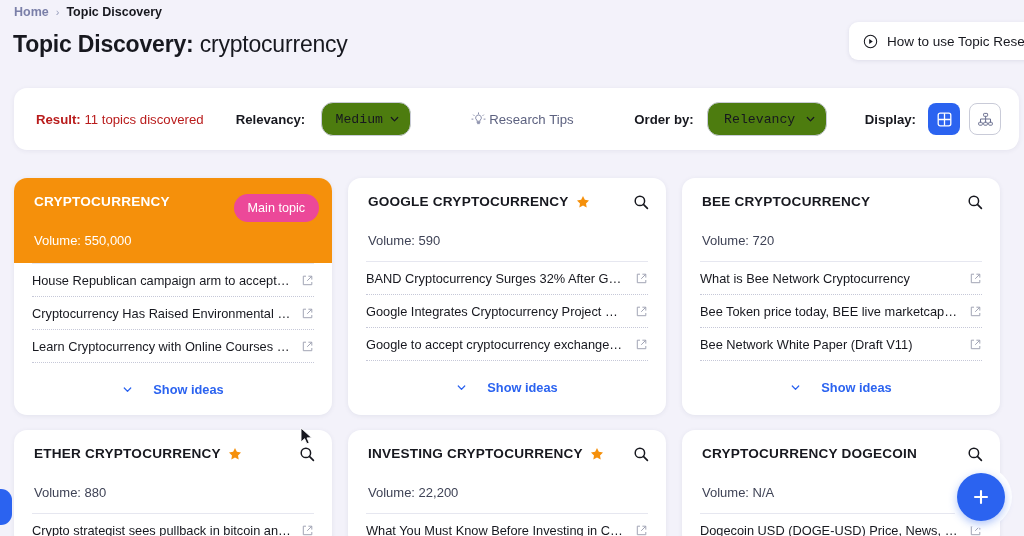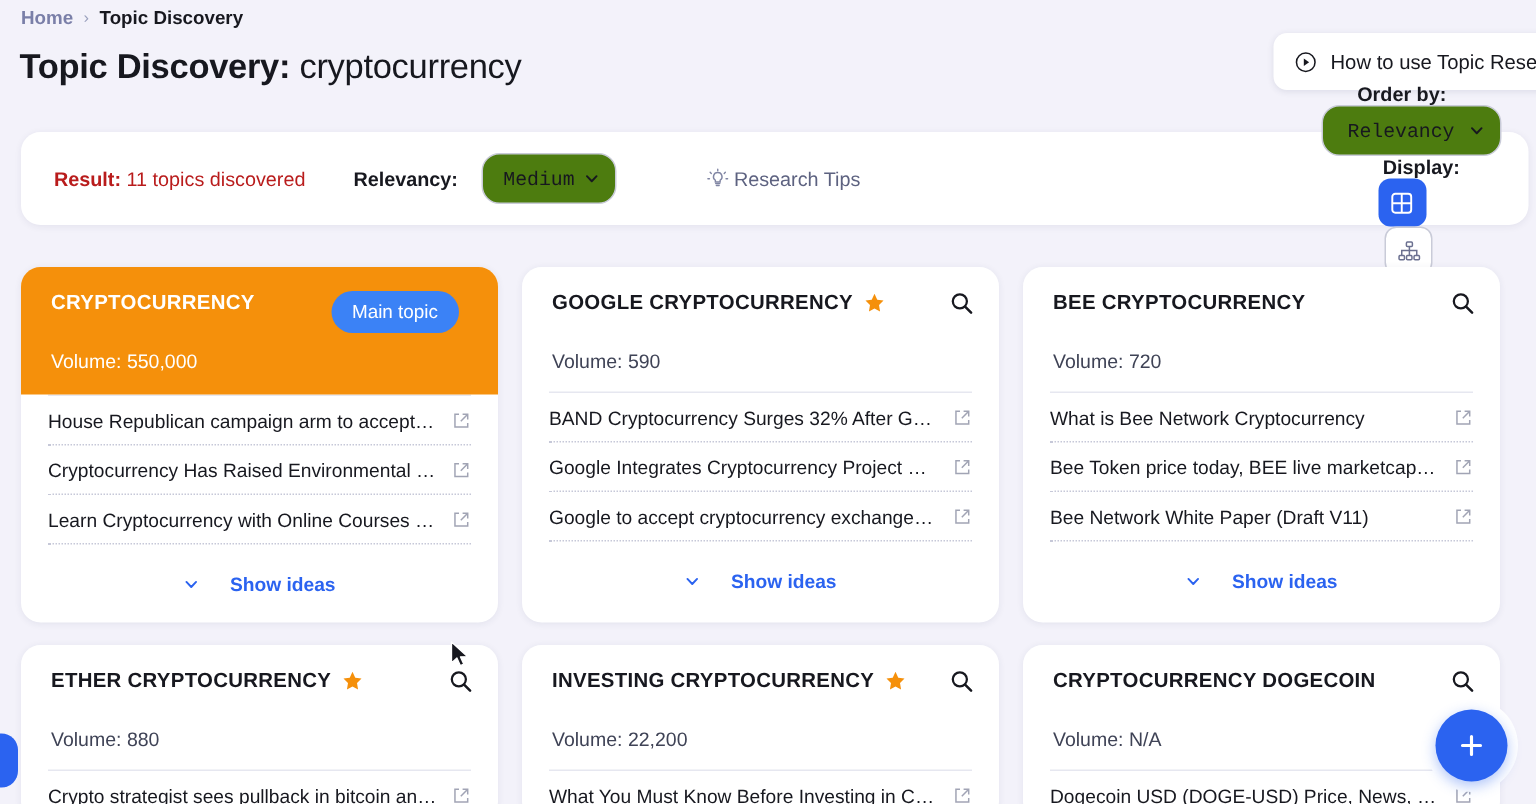--- a/index.html
+++ b/index.html
@@ -72,21 +72,21 @@
   #relevancy-select { width: 90px; margin-left: 16px; }
   #orderby-select { width: 120px; margin-left: 13px; }
 
   .tips {
     display: flex; align-items: center; gap: 3px;
     margin-left: 60px;
     font-size: 13.2px; color: #5d6280; white-space: nowrap;
   }
   .bulb-ic { width: 15px; height: 15px; flex: 0 0 15px; }
 
-  .tb-right { margin-left: auto; display: flex; align-items: center; flex-direction: column; }
+  .tb-right { margin-left: auto; display: flex; align-items: center; }
   .disp-label { margin-left: 38px; margin-right: 12px; }
   .disp-btn {
     width: 32px; height: 32px; border-radius: 8px;
     display: flex; align-items: center; justify-content: center;
   }
   .disp-btn.active { background: #2b63f0; }
   .disp-btn.idle { background: #fff; border: 1px solid #c9cbd8; margin-left: 9px; }
 
   
   .grid {
@@ -115,22 +115,22 @@
   .vol {
     margin-top: 24px; font-size: 13px; color: #3f4356;
   }
   .card.main .vol { color: #fff; }
 
   .search-ic {
     position: absolute; right: 17px; top: 16px;
     width: 16px; height: 16px;
   }
   .main-pill {
-    position: absolute; right: 26px; top: 16px;
-    background: #3b82f6; color: #fff;
+    position: absolute; right: 13px; top: 16px;
+    background: #ec4899; color: #fff;
     font-size: 12.6px;
     padding: 7px 14px; border-radius: 17px;
     white-space: nowrap;
   }
 
   .card-body { padding: 0 16px 0 18px; }
   .card-body.bordered { border-top: 1px solid #e6e7f0; margin: 0 18px; padding: 0; }
 
   .idea {
     display: flex; align-items: center;

